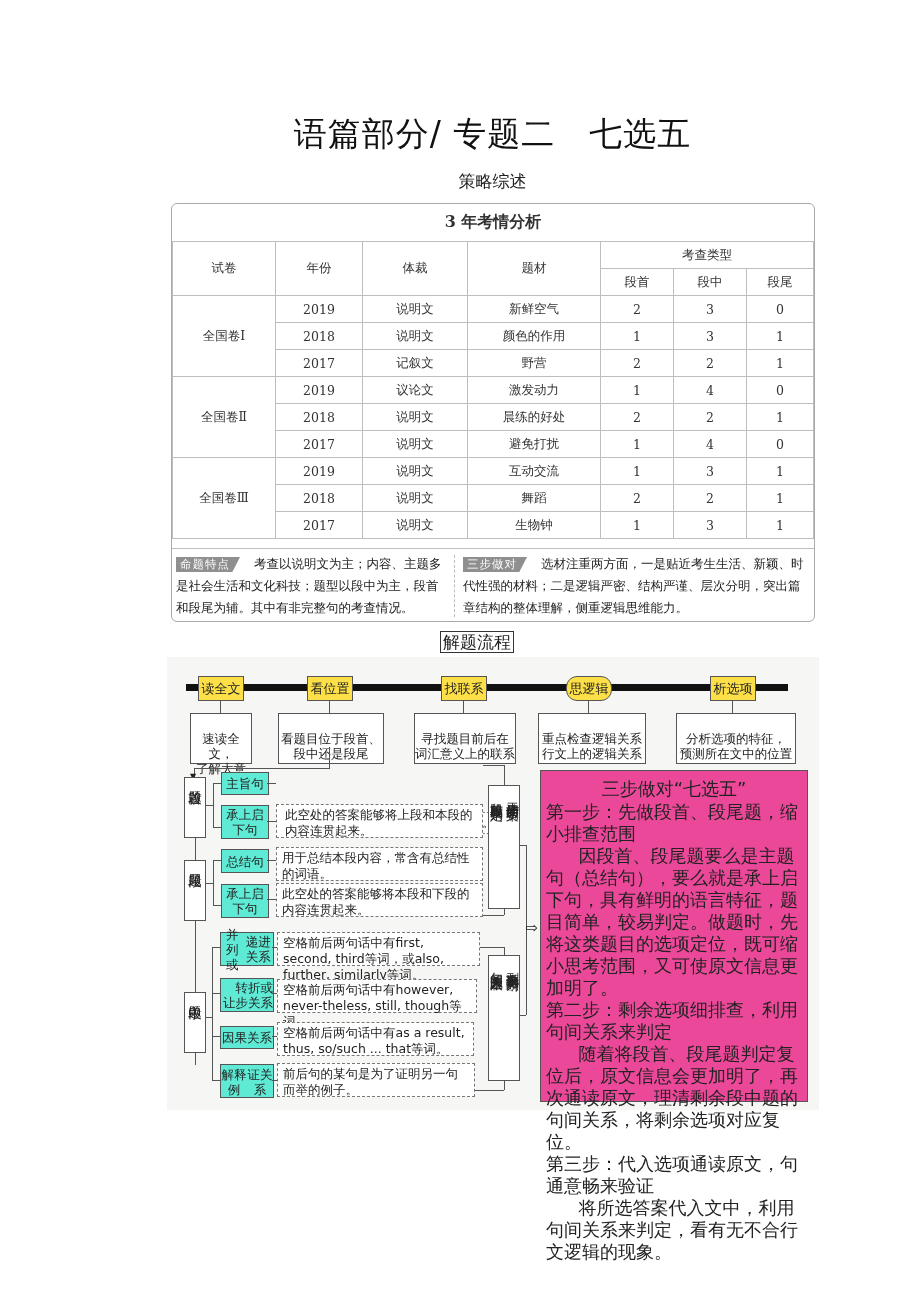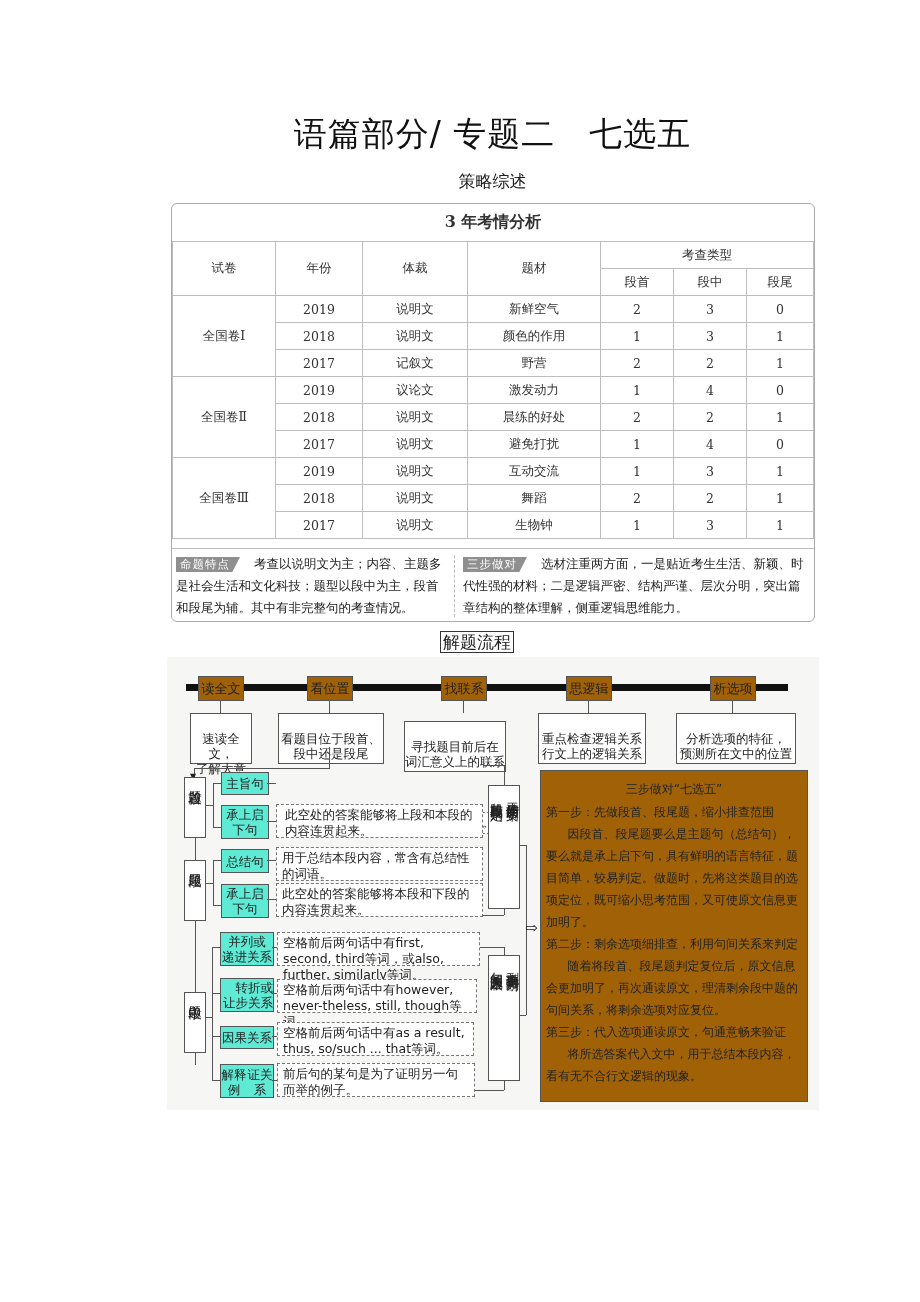--- a/index.html
+++ b/index.html
@@ -19,30 +19,30 @@
   .notes { position:absolute; left:0; top:344px; width:642px; height:73px; border-top:1px solid #bdbdbd; font-size:12.5px; line-height:22px; color:#222; }
   .note { position:absolute; top:4px; }
   .note.left { left:4px; width:272px; }
   .note.right { left:291px; width:346px; }
   .note-sep { position:absolute; left:282px; top:6px; height:62px; border-left:1px dashed #bbb; }
   .tag { display:inline-block; background:#8f8f8f; color:#fff; font-size:11.5px; line-height:15px; padding:0 10px 0 4px; margin-right:14px; clip-path:polygon(0 0,100% 0,88% 100%,0 100%); letter-spacing:1px; }
 
   .flow-title { left:440px; top:631px; border:1.5px solid #333; font-size:17px; line-height:20px; padding:0 2px; background:#fff; font-family:"DejaVu Sans", sans-serif; }
   .flow-bg { left:167px; top:657px; width:652px; height:453px; background:#f6f6f4; background-image:radial-gradient(#d9d9d6 0.6px, transparent 0.7px); background-size:4px 4px; }
   .bar { left:186px; top:684px; width:602px; height:7px; background:#111; }
-  .step { height:23px; background:#a16207; border:1.2px solid #555; font-size:13px; line-height:23px; text-align:center; font-family:"DejaVu Sans", sans-serif; }
+  .step { height:23px; background:#fde047; border:1.2px solid #555; font-size:13px; line-height:23px; text-align:center; font-family:"DejaVu Sans", sans-serif; }
   .desc { border:1.2px solid #555; background:#fff; font-size:12.5px; line-height:15px; text-align:center; padding-top:17px; font-family:"DejaVu Sans", sans-serif; }
   .vline { border-left:1.2px solid #555; width:0; }
   .hline { border-top:1.2px solid #555; height:0; }
   .vlabel { border:1.2px solid #555; background:#fff; font-size:13.5px; line-height:17px; text-align:center; width:20px; font-family:"DejaVu Sans", sans-serif; }
   .sub { border:1.2px solid #555; background:#5eead4; font-size:12.5px; line-height:15px; text-align:center; display:flex; align-items:center; justify-content:center; font-family:"DejaVu Sans", sans-serif; }
   .dbox { border:1.2px dashed #777; background:#fff; font-size:12.5px; line-height:16px; padding:2px 5px; box-sizing:border-box; font-family:"DejaVu Sans", sans-serif; }
   .vert { border:1.2px solid #555; background:#fff; display:flex; flex-direction:row-reverse; justify-content:center; gap:2px; padding-top:6px; box-sizing:border-box; font-family:"DejaVu Sans", sans-serif; }
   .vcol { writing-mode:vertical-rl; font-size:13px; line-height:14px; letter-spacing:1px; }
-  .panel { left:540px; top:770px; width:268px; height:332px; border:1.2px solid #555; background:#a16207; box-sizing:border-box; font-size:12px; line-height:22px; padding:3px 5px; font-family:"DejaVu Sans", sans-serif; }
+  .panel { left:540px; top:770px; width:268px; height:332px; border:1.2px solid #555; background:#ec4899; box-sizing:border-box; font-size:18px; line-height:22px; padding:3px 5px; font-family:"DejaVu Sans", sans-serif; }
   .panel .ph { text-align:center; margin:4px 0 1px; }
   .panel .ind { text-indent:1.8em; }
   .arrow { left:525px; top:921px; font-size:15px; line-height:15px; }
 </style>
 </head>
 <body>
 
 <div class="abs title">语篇部分/ 专题二　七选五</div>
 <div class="abs subtitle">策略综述</div>
 
@@ -156,38 +156,38 @@
   </div>
 </div>
 
 <div class="abs flow-title">解题流程</div>
 <div class="abs flow-bg"></div>
 <div class="abs bar"></div>
 
 <div class="abs step" style="left:198px;top:676px;width:44px;">读全文</div>
 <div class="abs step" style="left:307px;top:676px;width:44px;">看位置</div>
 <div class="abs step" style="left:441px;top:676px;width:44px;">找联系</div>
-<div class="abs step" style="left:566px;top:676px;width:44px;">思逻辑</div>
+<div class="abs step" style="left:566px;top:676px;width:44px;border-radius:11px;">思逻辑</div>
 <div class="abs step" style="left:710px;top:676px;width:44px;">析选项</div>
 
 <div class="abs vline" style="left:220px;top:701px;height:12px;"></div>
 <div class="abs vline" style="left:329px;top:701px;height:12px;"></div>
 <div class="abs vline" style="left:463px;top:701px;height:12px;"></div>
 <div class="abs vline" style="left:588px;top:701px;height:12px;"></div>
 <div class="abs vline" style="left:732px;top:701px;height:12px;"></div>
 
 <div class="abs desc" style="left:190px;top:713px;width:60px;height:32px;">
   <div>速读全文，</div>
   <div>了解大意</div>
 </div>
 <div class="abs desc" style="left:278px;top:713px;width:104px;height:32px;">
   <div>看题目位于段首、</div>
   <div>段中还是段尾</div>
 </div>
-<div class="abs desc" style="left:404px;top:713px;width:100px;height:32px;margin-top:8px;">
+<div class="abs desc" style="left:414px;top:713px;width:100px;height:32px;">
   <div>寻找题目前后在</div>
   <div>词汇意义上的联系</div>
 </div>
 <div class="abs desc" style="left:538px;top:713px;width:106px;height:32px;">
   <div>重点检查逻辑关系</div>
   <div>行文上的逻辑关系</div>
 </div>
 <div class="abs desc" style="left:676px;top:713px;width:118px;height:32px;">
   <div>分析选项的特征，</div>
   <div>预测所在文中的位置</div>
@@ -241,21 +241,21 @@
 <div class="abs vlabel" style="left:184px;top:992px;height:57px;padding-top:2px;">
   <span style="display:block;writing-mode:vertical-rl;margin:0 auto;">段中题</span>
 </div>
 <div class="abs vline" style="left:212px;top:947px;height:133px;"></div>
 <div class="abs hline" style="left:205px;top:1017px;width:7px;"></div>
 <div class="abs hline" style="left:212px;top:947px;width:8px;"></div>
 <div class="abs hline" style="left:212px;top:993px;width:8px;"></div>
 <div class="abs hline" style="left:212px;top:1036px;width:8px;"></div>
 <div class="abs hline" style="left:212px;top:1080px;width:8px;"></div>
 
-<div class="abs sub" style="left:220px;top:932px;width:52px;height:32px;flex-direction:column;">
+<div class="abs sub" style="left:220px;top:932px;width:52px;height:32px;flex-direction:row;">
   <span>并列或</span>
   <span>递进关系</span>
 </div>
 <div class="abs sub" style="left:220px;top:978px;width:52px;height:32px;flex-direction:column;align-items:flex-end;">
   <span>转折或</span>
   <span>让步关系</span>
 </div>
 <div class="abs sub" style="left:220px;top:1026px;width:52px;height:21px;">
   <span>因果关系</span>
 </div>
@@ -295,14 +295,14 @@
 <div class="abs vline" style="left:526px;top:845px;height:170px;"></div>
 <div class="abs arrow">⇨</div>
 
 <div class="abs panel">
   <div class="ph">三步做对“七选五”</div>
   <div>第一步：先做段首、段尾题，缩小排查范围</div>
   <div class="ind">因段首、段尾题要么是主题句（总结句），要么就是承上启下句，具有鲜明的语言特征，题目简单，较易判定。做题时，先将这类题目的选项定位，既可缩小思考范围，又可使原文信息更加明了。</div>
   <div>第二步：剩余选项细排查，利用句间关系来判定</div>
   <div class="ind">随着将段首、段尾题判定复位后，原文信息会更加明了，再次通读原文，理清剩余段中题的句间关系，将剩余选项对应复位。</div>
   <div>第三步：代入选项通读原文，句通意畅来验证</div>
-  <div class="ind">将所选答案代入文中，用于总结本段内容，看有无不合行文逻辑的现象。</div>
+  <div class="ind">将所选答案代入文中，利用句间关系来判定，看有无不合行文逻辑的现象。</div>
 </div>
 
 </body></html>

